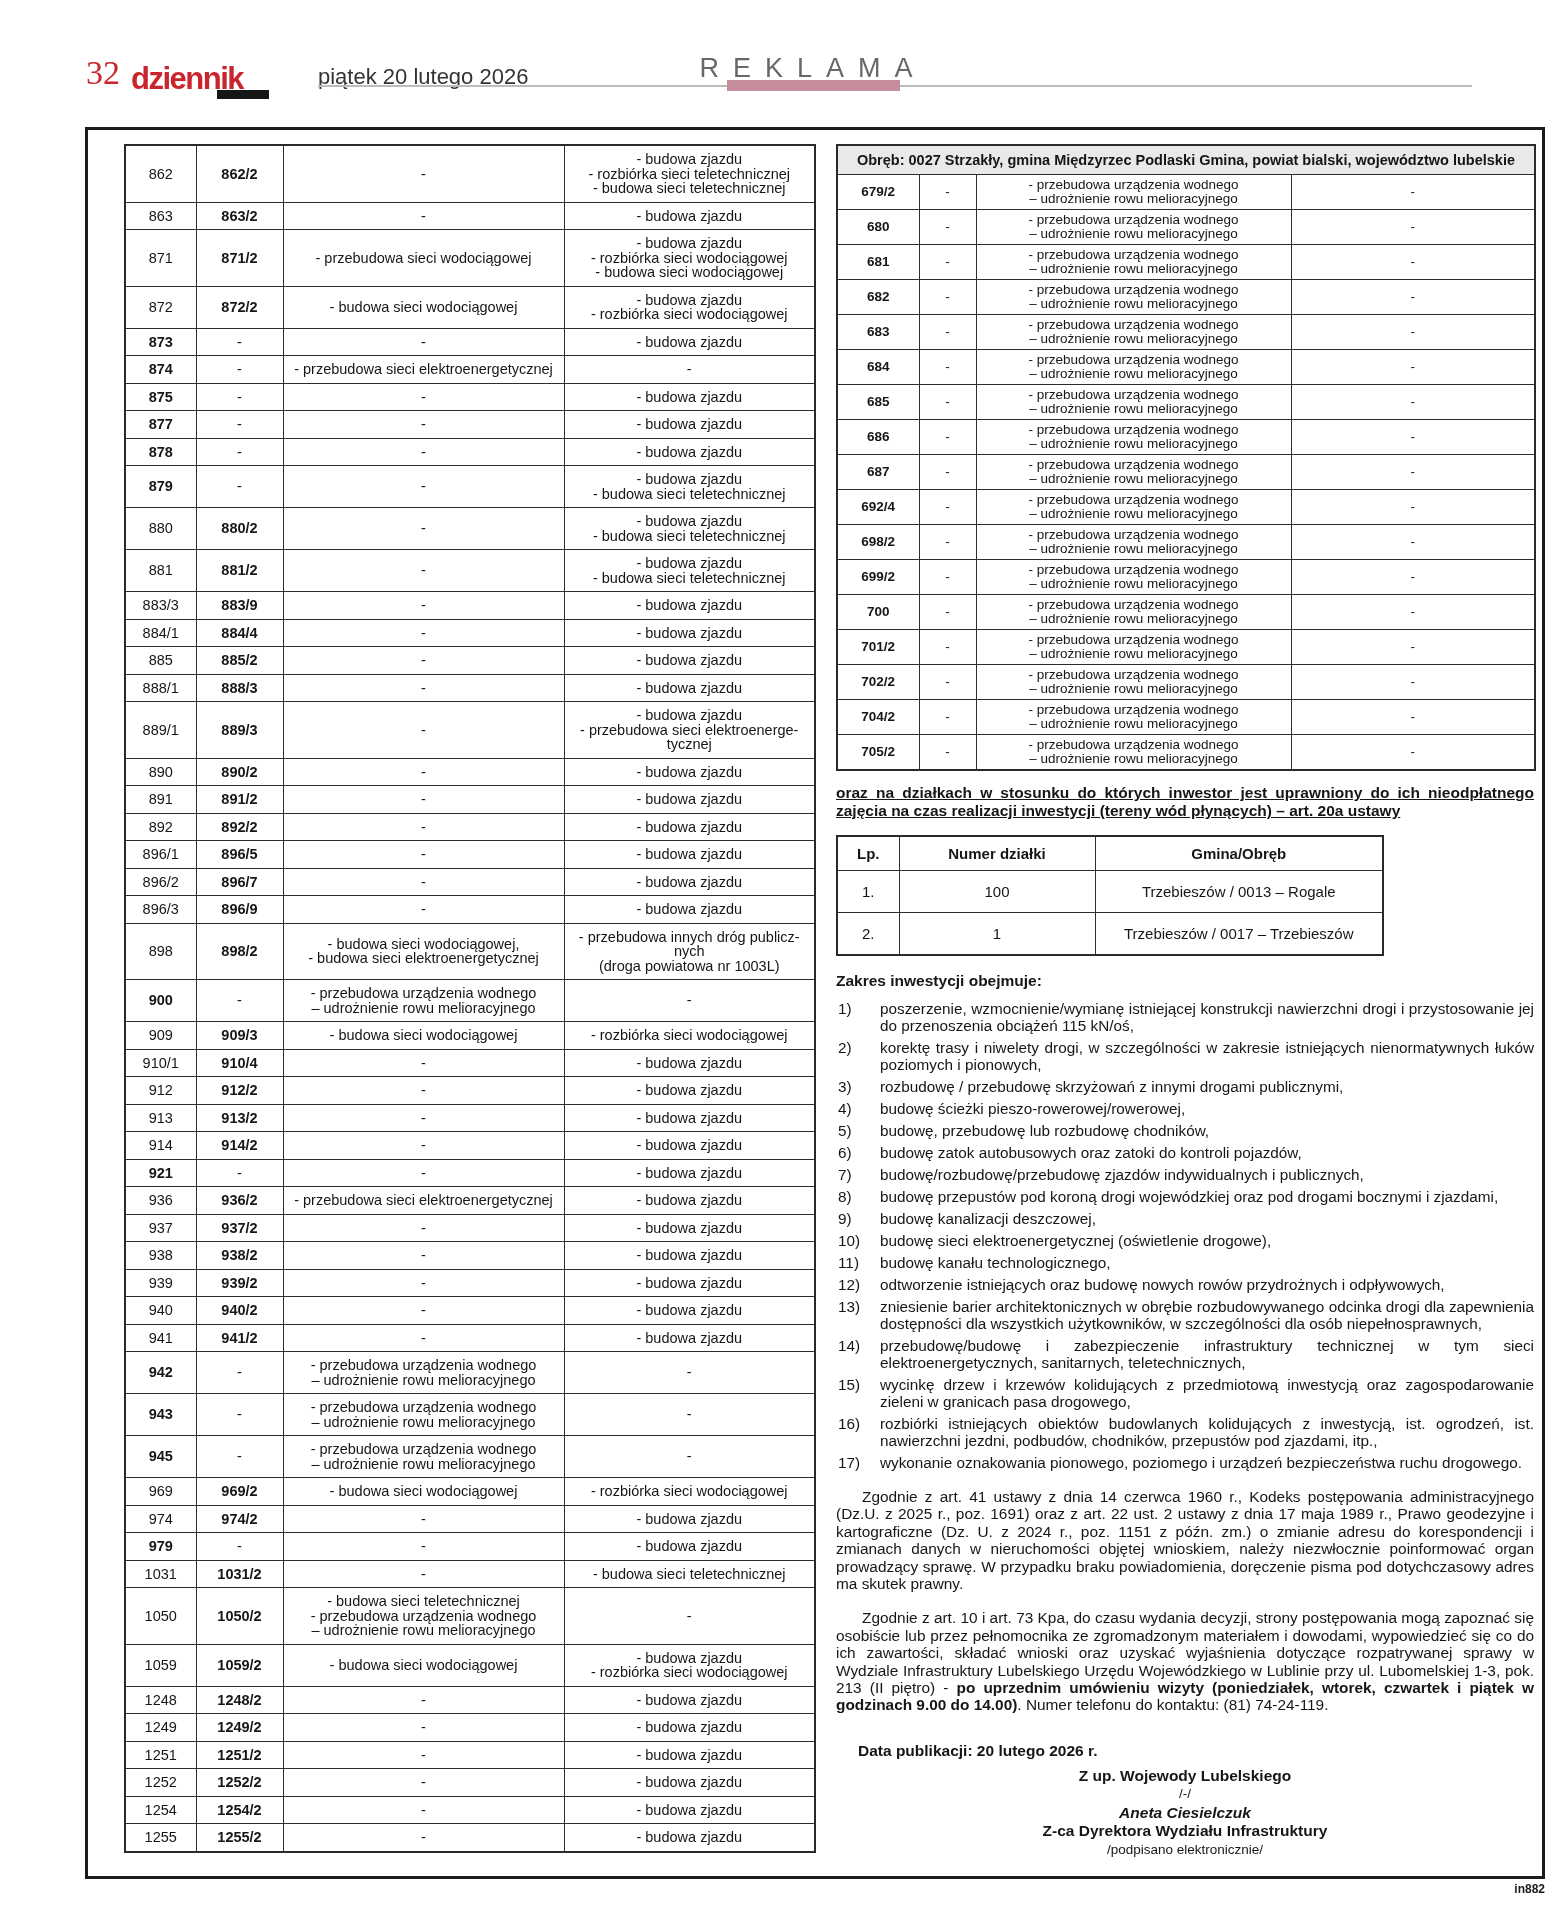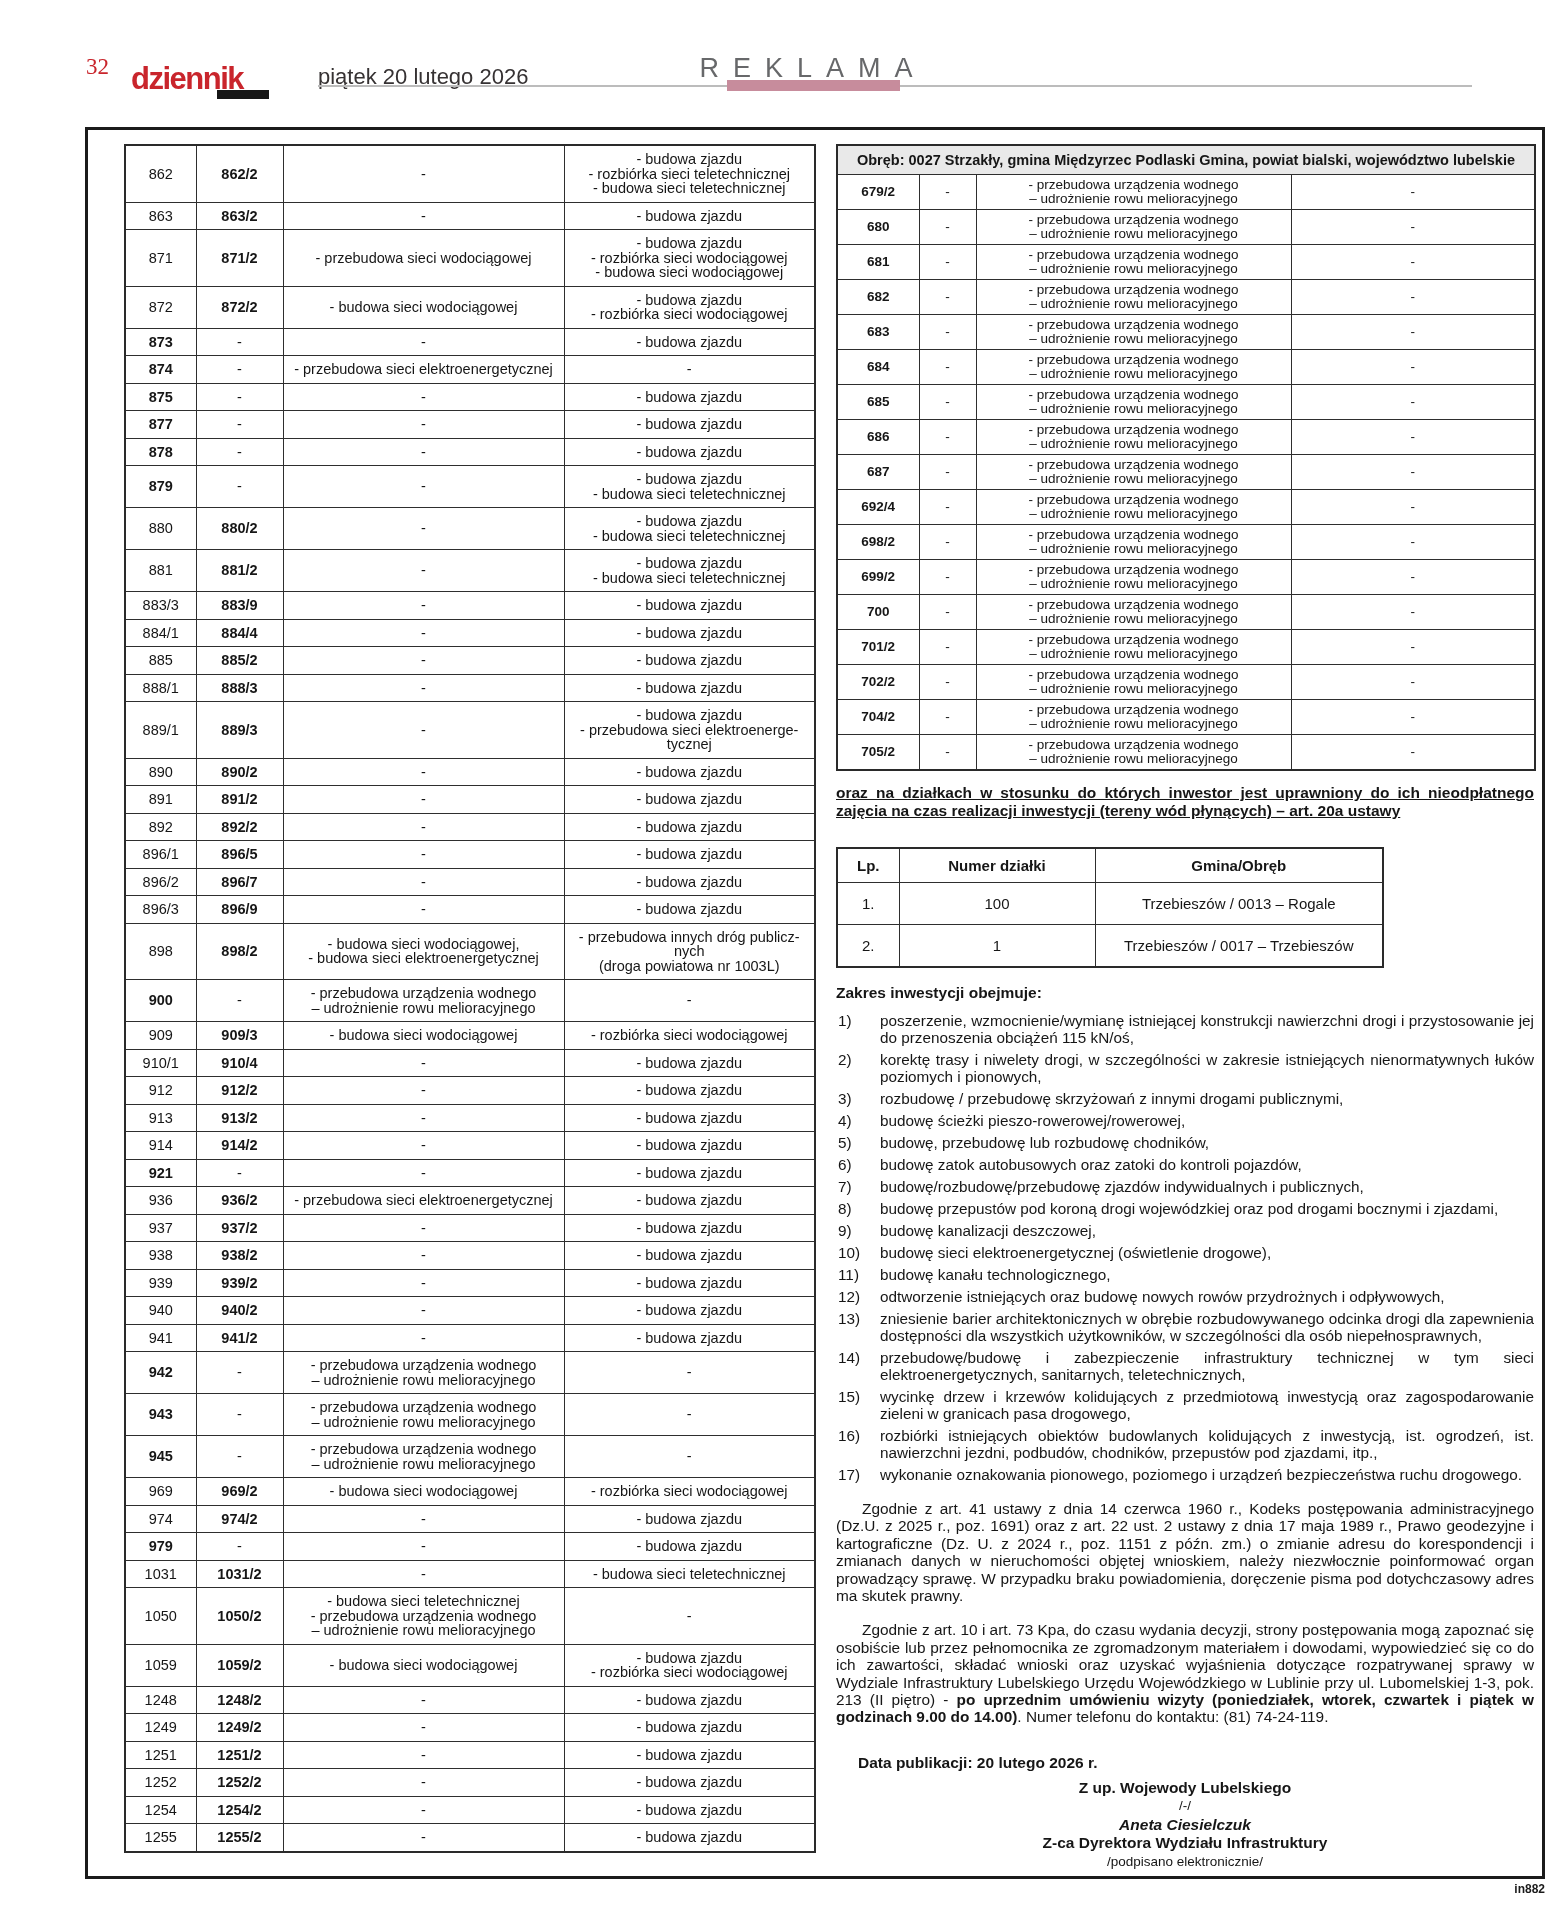--- a/index.html
+++ b/index.html
@@ -4,21 +4,21 @@
 <style>
   html,body{margin:0;padding:0;}
   body{
     width:1558px;height:1913px;background:#ffffff;position:relative;
     font-family:"Liberation Sans",sans-serif;color:#161616;
     -webkit-font-smoothing:antialiased;
   }
   .b{font-weight:bold;}
   
   .hdr-num{position:absolute;left:86px;top:54px;font-family:"Liberation Serif",serif;
-    font-size:23px;color:#c9252c;}
+    font-size:34px;color:#c9252c;}
   .logo{position:absolute;left:131px;top:61px;font-size:31px;font-weight:bold;
     color:#c9252c;letter-spacing:-1.5px;}
   .logo-bar{position:absolute;left:217px;top:90px;width:52px;height:9px;background:#161616;}
   .hdr-date{position:absolute;left:318px;top:64px;font-size:22px;color:#363233;}
   .hdr-rule{position:absolute;left:318px;top:85px;width:1154px;height:2px;background:#bcbcbc;}
   .reklama{position:absolute;left:533px;top:53px;width:560px;text-align:center;
     font-size:27px;letter-spacing:14px;color:#67686a;}
   .rose-bar{position:absolute;left:727px;top:80px;width:173px;height:11px;background:#c78c9c;}
   
   .ad{position:absolute;left:85px;top:127px;width:1460px;height:1752px;
@@ -31,21 +31,21 @@
   
   .rcol{position:absolute;left:748px;top:14px;width:698px;}
   .rtab{width:100%;border-collapse:collapse;table-layout:fixed;border:2.2px solid #2a2a2a;}
   .rtab .rhead td{background:#e9e9e9;font-size:14.5px;font-weight:bold;
     padding:7px 6px;text-align:center;border:1.6px solid #2e2e2e;}
   .rtab td{border:1.6px solid #2e2e2e;font-size:13.5px;line-height:14px;
     padding:3px 4px;text-align:center;vertical-align:middle;}
   .cell-line{white-space:nowrap;}
   .ltab .cell-line{white-space:normal;}
   .note{font-weight:bold;font-size:15.5px;line-height:18px;margin:13px 0 0 0;text-align:justify;text-decoration:underline;}
-  .lptab{border-collapse:collapse;width:546px;margin-top:27px;table-layout:fixed;
+  .lptab{border-collapse:collapse;width:546px;margin-top:15px;table-layout:fixed;
     border:2px solid #2a2a2a;}
   .lptab th{border:1.6px solid #2e2e2e;font-size:15px;font-weight:bold;padding:8px 4px;text-align:center;}
   .lptab td{border:1.6px solid #2e2e2e;font-size:15px;padding:12px 4px;text-align:center;}
   .zakres{font-weight:bold;font-size:15.5px;margin:16px 0 0 0;}
   .scope{list-style:none;margin:10px 0 0 0;padding:0;}
   .scope li{position:relative;padding-left:44px;font-size:15.3px;line-height:17px;
     margin-bottom:5px;text-align:justify;}
   .scope .num{position:absolute;left:2px;}
   .para{font-size:15.4px;line-height:17.4px;text-align:justify;text-indent:26px;margin:17px 0 0 0;}
   .pub{font-weight:bold;font-size:15.5px;margin:28px 0 0 0;text-indent:22px;}

